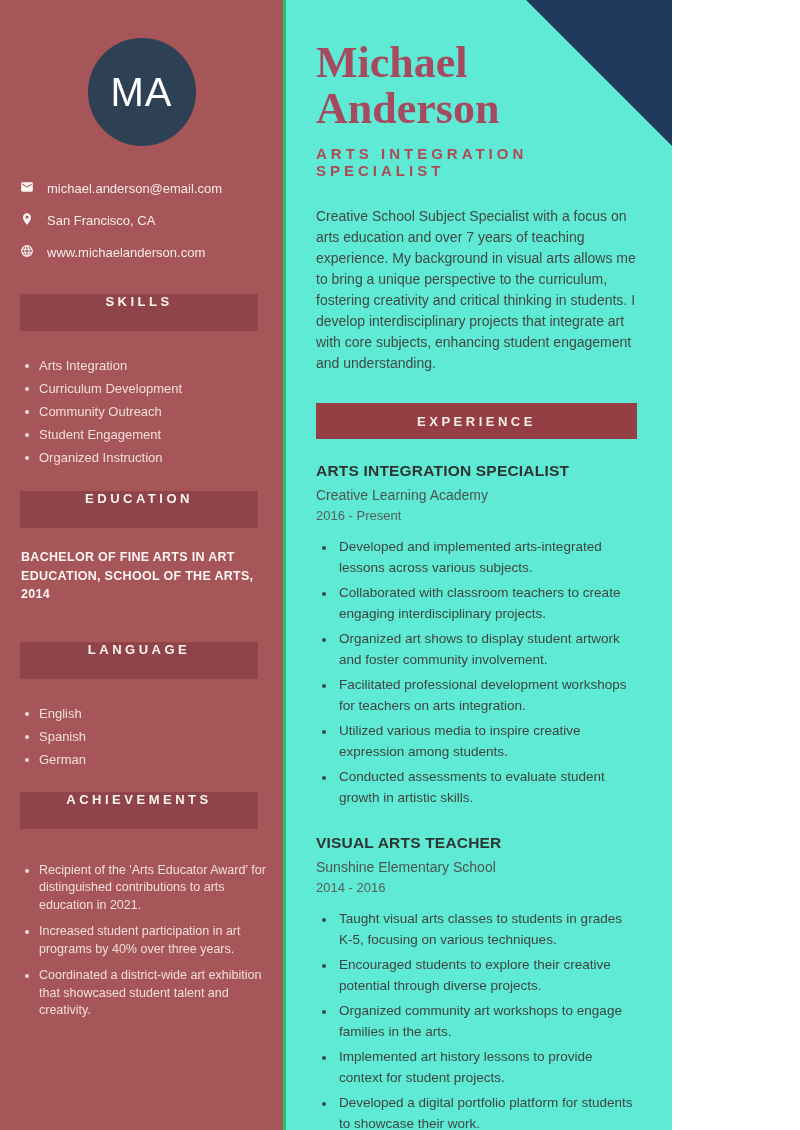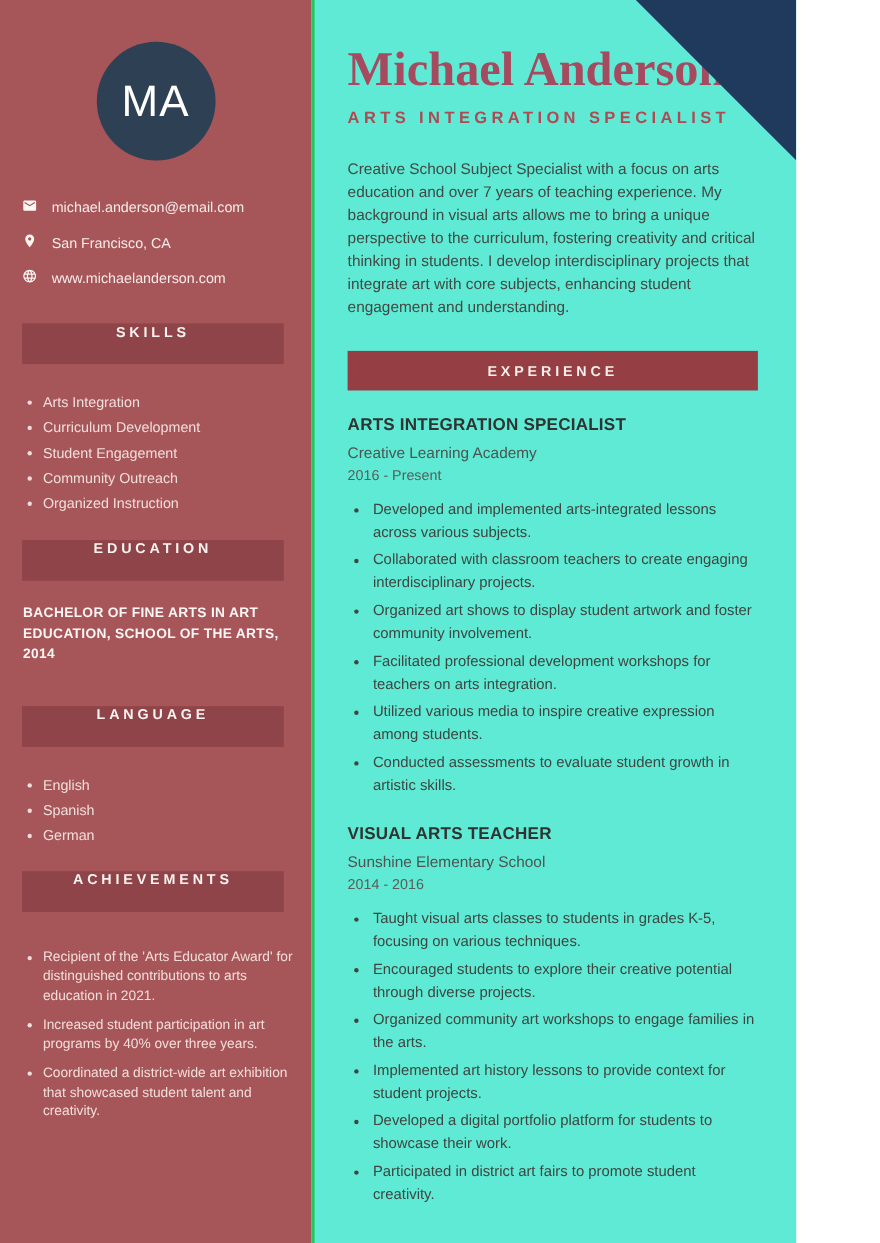--- a/index.html
+++ b/index.html
@@ -1,21 +1,21 @@
 <!DOCTYPE html>
 <html><head>
 <meta charset="utf-8">
 <style>
   * { margin:0; padding:0; box-sizing:border-box; }
   html,body { width:800px; }
   body { font-family:"Liberation Sans", sans-serif; }
 
   .page {
     position:relative;
-    width:724px; height:1130px;
+    width:672px; height:1130px;
     display:flex;
     overflow:hidden;
     background:#f3f0da;
   }
 
   
   .sidebar {
     width:283px; flex-shrink:0;
     background:#a65559;
     color:#f7ece9;
@@ -170,24 +170,24 @@
       <span>SKILLS</span>
     </div>
     <ul class="side-list">
       <li>
           <span>Arts Integration</span>
         </li>
       <li>
           <span>Curriculum Development</span>
         </li>
       <li>
+          <span>Community Outreach</span>
+        </li>
+      <li>
           <span>Student Engagement</span>
-        </li>
-      <li>
-          <span>Community Outreach</span>
         </li>
       <li>
           <span>Organized Instruction</span>
         </li>
     </ul>
 
     <div class="side-header education">
       <span>EDUCATION</span>
     </div>
     <p class="edu-text">BACHELOR OF FINE ARTS IN ART EDUCATION, SCHOOL OF THE ARTS, 2014</p>

